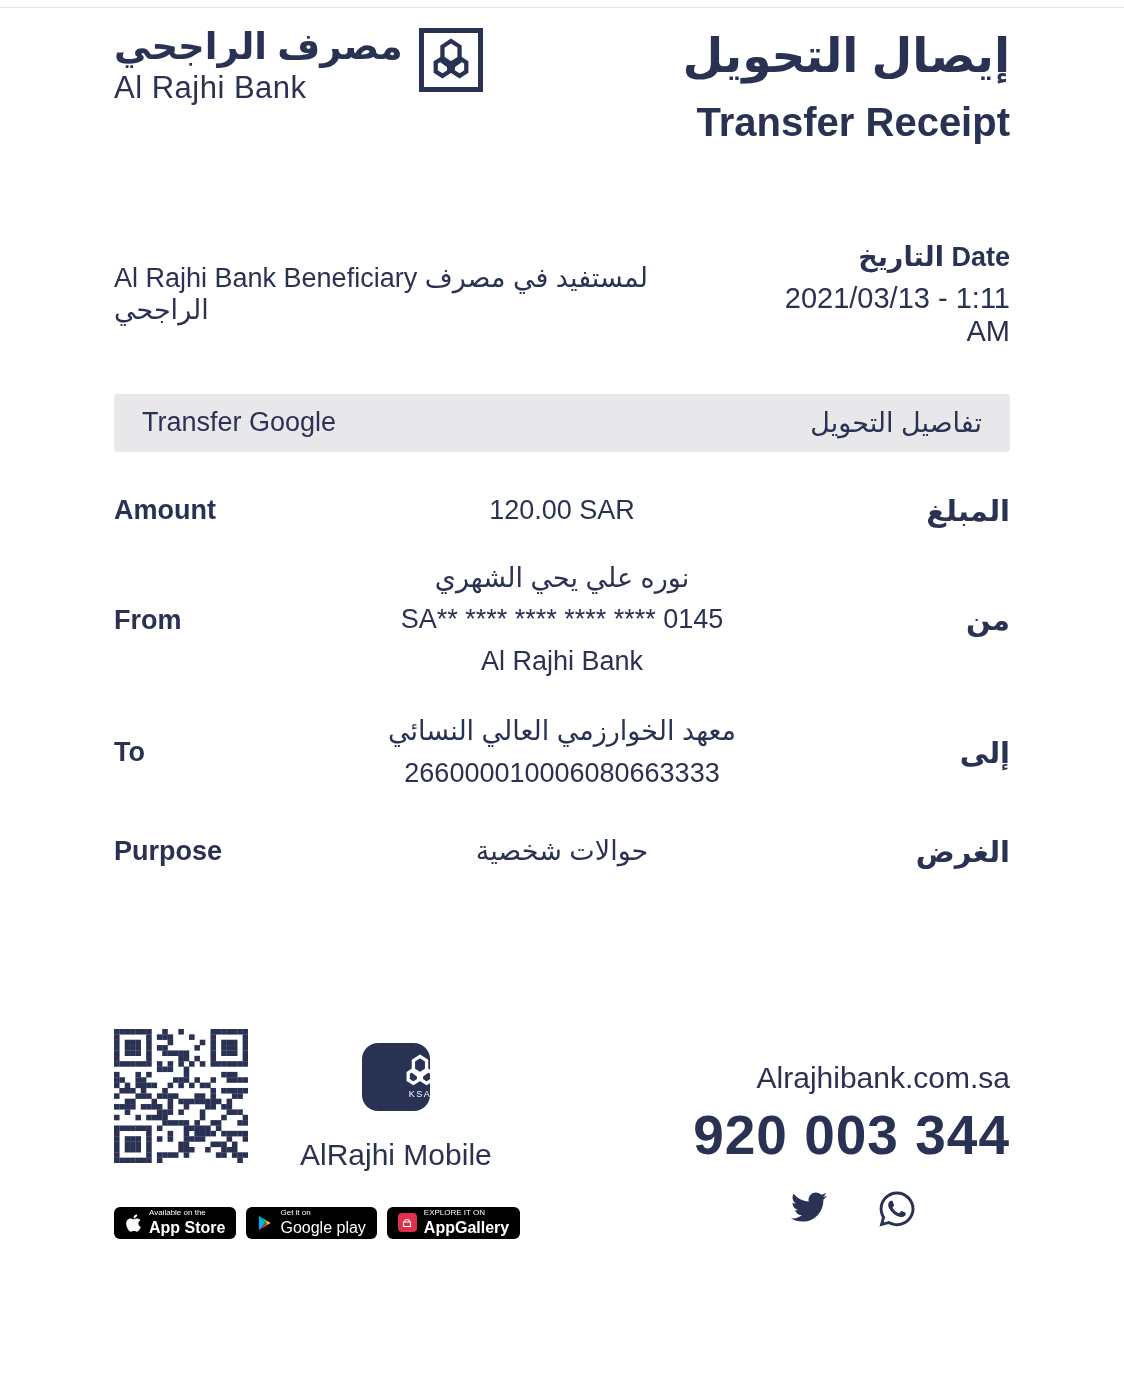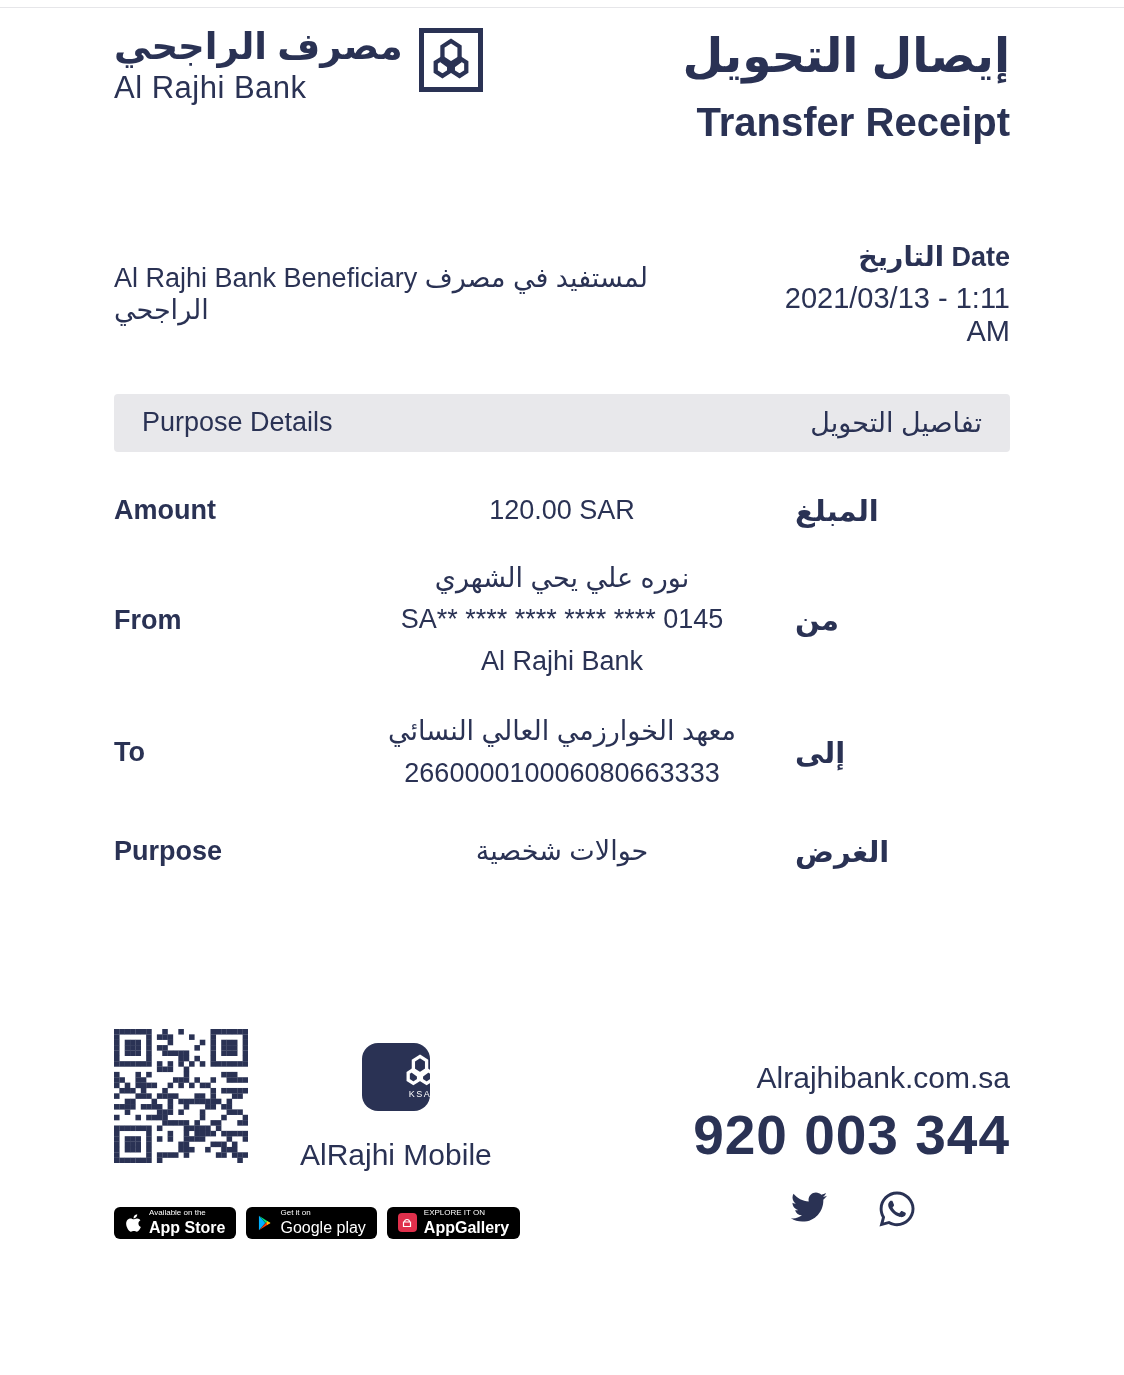--- a/index.html
+++ b/index.html
@@ -26,21 +26,21 @@
   .beneficiary{font-size:27px;}
   .date-block{text-align:right;}
   .date-labels{font-size:27px;font-weight:bold;text-align:right;}
   .date-value{font-size:29px;margin-top:9px;font-weight:normal;}
 
   
   .section-bar{margin-top:46px;background:#e8e8eb;border-radius:4px;height:58px;
     display:flex;align-items:center;justify-content:space-between;padding:0 28px;font-size:27px;}
   .row{display:grid;grid-template-columns:215px 1fr 215px;align-items:center;}
   .row .l{font-weight:bold;font-size:27px;text-align:left;}
-  .row .r{font-weight:bold;font-size:29px;text-align:left;}
+  .row .r{font-weight:bold;font-size:29px;text-align:right;}
   .row .c{text-align:center;font-size:27px;line-height:1.55;}
   .row-amount{padding:38px 0 8px;}
   .row-from{padding:18px 0 14px;}
   .row-to{padding:14px 0 12px;}
   .row-purpose{padding:24px 0 22px;}
 
   
   .footer{display:flex;justify-content:space-between;margin-top:134px;}
   .f-left-top{display:flex;gap:52px;align-items:flex-start;}
   .qr{width:134px;height:134px;display:block;}
@@ -98,21 +98,21 @@
         <div class="date-labels">
           <span dir="rtl">التاريخ</span>
           <span> </span>
           <span>Date</span>
         </div>
         <div class="date-value">2021/03/13 - 1:11 AM</div>
       </div>
     </div>
 
     <div class="section-bar">
-      <span>Purpose Details</span>
+      <span>Transfer Google</span>
       <span dir="rtl">تفاصيل التحويل</span>
     </div>
 
     <div class="row row-amount">
       <div class="l">Amount</div>
       <div class="c">120.00 SAR</div>
       <div class="r" dir="rtl">المبلغ</div>
     </div>
 
     <div class="row row-from">

